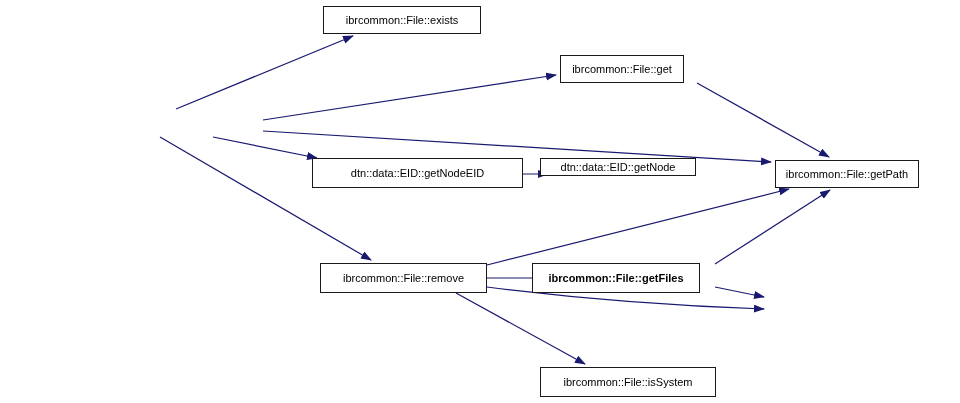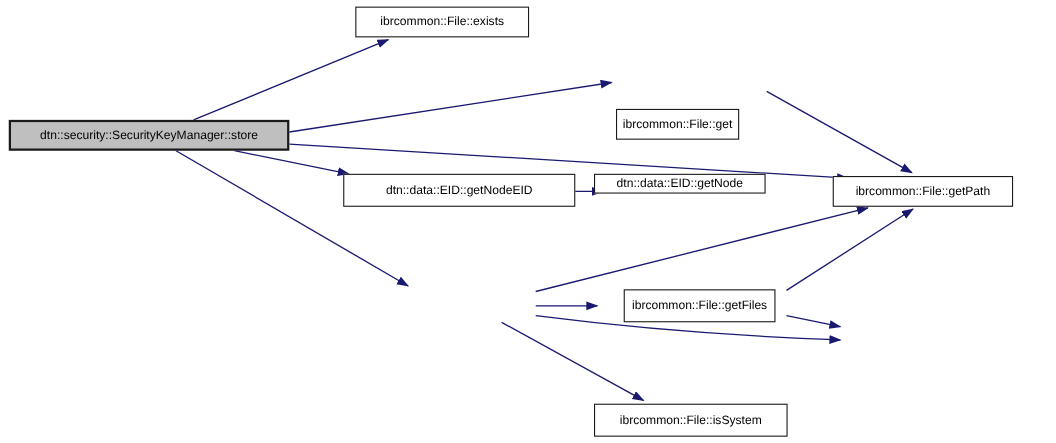--- a/index.html
+++ b/index.html
@@ -71,22 +71,22 @@
       <path d="M493 174 L548 174" class="edge" marker-end="url(#arrow)"></path>
       <path d="M697 83 L829 157" class="edge" marker-end="url(#arrow)"></path>
       <path d="M487 278 L543 278" class="edge" marker-end="url(#arrow)"></path>
       <path d="M487 265 L789 189" class="edge" marker-end="url(#arrow)"></path>
       <path d="M487 287 Q620 304 764 309" class="edge" marker-end="url(#arrow)"></path>
       <path d="M456 293 L585 364" class="edge" marker-end="url(#arrow)"></path>
       <path d="M715 264 L830 190" class="edge" marker-end="url(#arrow)"></path>
       <path d="M715 287 L764 297" class="edge" marker-end="url(#arrow)"></path>
     </svg>
 
-  <div class="node highlight" style="left: 8px; top: 109px; width: 255px; height: 28px;">dtn::security::SecurityKeyManager::store</div>
   <div class="node" style="left: 323px; top: 6px; width: 158px; height: 28px;">ibrcommon::File::exists</div>
-  <div class="node" style="left: 560px; top: 55px; width: 112px; height: 28px; margin-top: 44px;">ibrcommon::File::get</div>
+  <div class="node" style="left: 560px; top: 55px; width: 124px; height: 28px;">ibrcommon::File::get</div>
   <div class="node" style="left: 312px; top: 158px; width: 211px; height: 30px;">dtn::data::EID::getNodeEID</div>
   <div class="node" style="left: 540px; top: 158px; width: 156px; height: 18px;">dtn::data::EID::getNode</div>
-  <div class="node" style="left: 757px; top: 160px; width: 164px; height: 28px;">ibrcommon::File::getPath</div>
-  <div class="node" style="left: 567px; top: 263px; width: 138px; height: 30px;">ibrcommon::File::getFiles</div>
+  <div class="node" style="left: 775px; top: 160px; width: 144px; height: 28px;">ibrcommon::File::getPath</div>
+  <div class="node" style="left: 320px; top: 263px; width: 167px; height: 30px;">ibrcommon::File::remove</div>
+  <div class="node" style="left: 532px; top: 263px; width: 168px; height: 30px; font-weight: bold;">ibrcommon::File::getFiles</div>
   <div class="node" style="left: 540px; top: 367px; width: 176px; height: 30px;">ibrcommon::File::isSystem</div>
 
 </div>
 
 </body></html>

